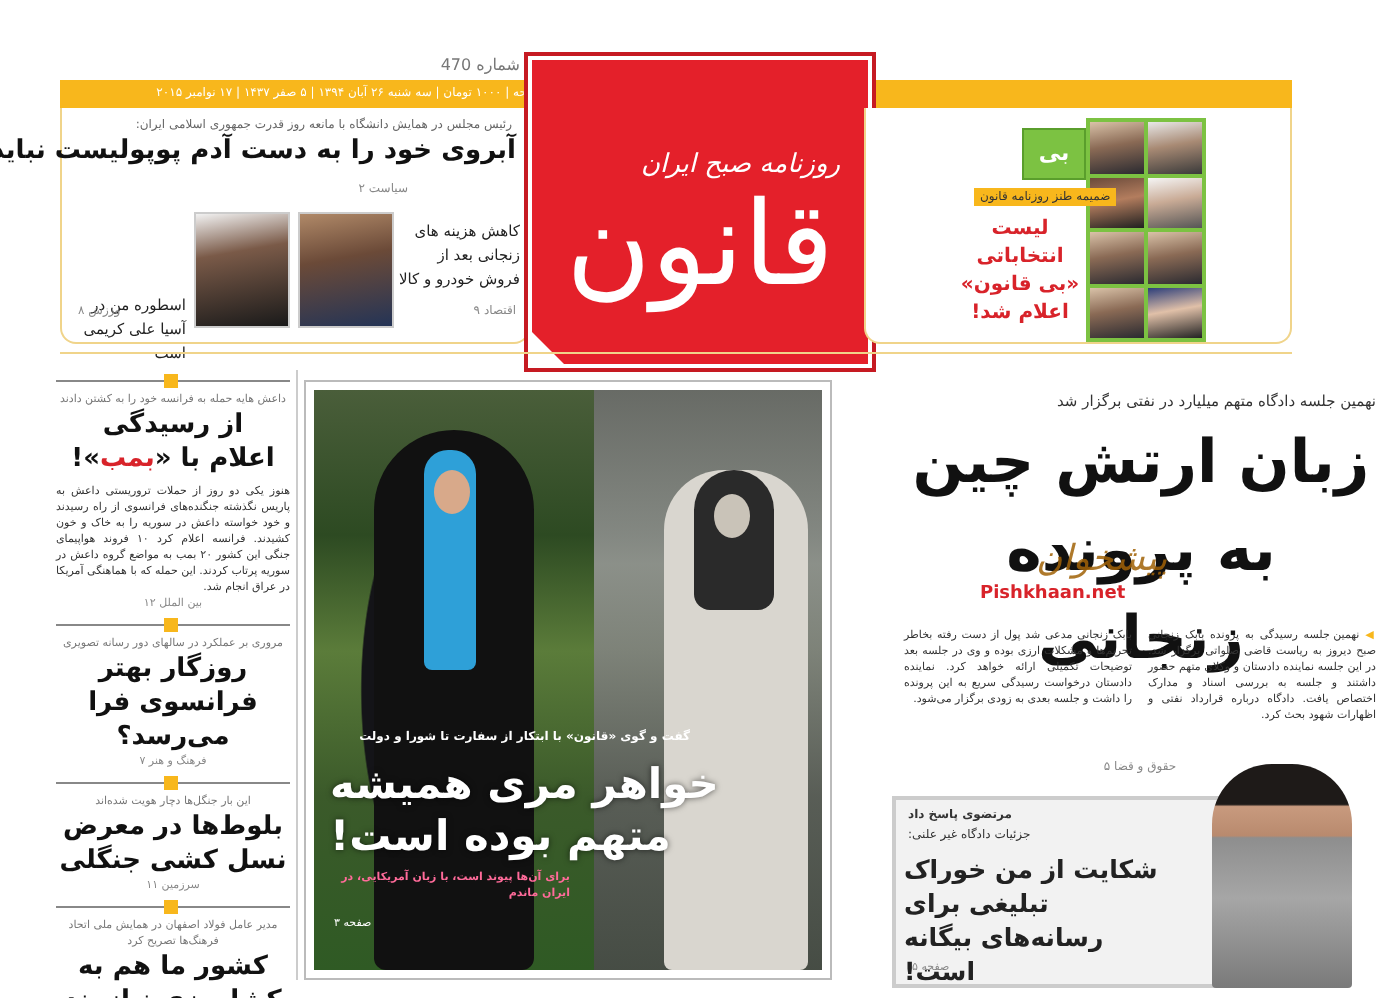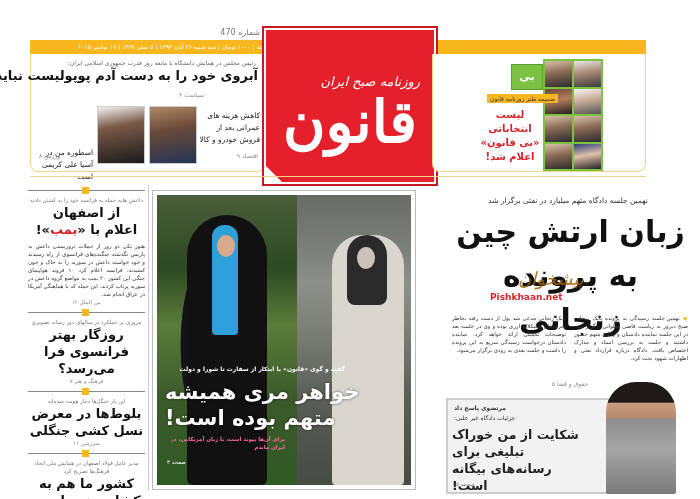--- a/index.html
+++ b/index.html
@@ -25,21 +25,21 @@
     .photo-a { left: 118px; top: 52px; width: 48px; height: 58px; background: linear-gradient(170deg, #b08968 0%, #6b4a38 40%, #243456 100%); }
     .photo-b { left: 66px; top: 52px; width: 48px; height: 58px; background: linear-gradient(170deg, #f2f2f2 0%, #7a5a48 35%, #1a1a1a 100%); }
     .tl-caption-a { position: absolute; right: 4px; top: 56px; width: 62px; text-align: right; direction: rtl; font-size: 7.5px; line-height: 12px; color: #222; }
     .tl-caption-b { position: absolute; left: 4px; top: 65px; width: 58px; direction: rtl; font-size: 7.5px; line-height: 12px; color: #222; margin-top: 28px; }
     .tl-ref-a { position: absolute; right: 6px; top: 98px; font-size: 6px; color: #888; direction: rtl; }
     .tl-ref-b { position: absolute; left: 8px; top: 98px; font-size: 6px; color: #888; direction: rtl; }
 
     
     .masthead { left: 264px; top: 28px; width: 172px; height: 156px; background: #e4202a; border: 2px solid #fff; outline: 2px solid #c61a22; }
     .masthead-sub { position: absolute; right: 14px; top: 20px; font-family: "DejaVu Serif", serif; font-style: italic; color: #fff; font-size: 13px; direction: rtl; margin-top: 24px; }
-    .masthead-title { position: absolute; left: 0; right: 0; top: 52px; text-align: center; font-family: "DejaVu Serif", serif; font-weight: bold; color: #fff; font-size: 58px; direction: rtl; letter-spacing: 2px; line-height: 80px; }
+    .masthead-title { position: absolute; left: 0; right: 0; top: 52px; text-align: center; font-family: "DejaVu Serif", serif; font-weight: normal; color: #fff; font-size: 58px; direction: rtl; letter-spacing: 2px; line-height: 80px; }
     .masthead-corner { position: absolute; left: -2px; bottom: -2px; width: 20px; height: 20px; background: #fff; clip-path: polygon(0 0, 0 100%, 100% 100%); }
 
     
     .top-right-box { left: 432px; top: 54px; width: 214px; height: 118px; border: 1px solid #f0d48a; border-top: none; border-radius: 0 0 8px 8px; background: #fff; }
     .faces-grid { position: absolute; right: 42px; top: 5px; width: 60px; height: 112px; background: #7cc242; padding: 2px; display: grid; grid-template-columns: 1fr 1fr; grid-template-rows: repeat(4, 1fr); gap: 2px; }
     .face { background: linear-gradient(170deg, #d9c2a8 0%, #8a6a55 45%, #2a2a30 100%); }
     .face:nth-child(2) { background: linear-gradient(170deg, #e8e8e8 0%, #a88a74 45%, #3a3a3a 100%); }
     .face:nth-child(3) { background: linear-gradient(170deg, #6a4a3a 0%, #b37d5e 45%, #202020 100%); }
     .face:nth-child(4) { background: linear-gradient(170deg, #f5f5f5 0%, #c9ab96 45%, #555 100%); }
     .face:nth-child(8) { background: linear-gradient(170deg, #2c3e7a 0%, #e0c0a8 45%, #222 100%); }
@@ -76,21 +76,21 @@
     .center-photo .face-l { position: absolute; left: 60px; top: 40px; width: 18px; height: 22px; background: #d8a98a; border-radius: 50%; }
     .center-photo .woman-right { position: absolute; left: 175px; top: 40px; width: 72px; height: 250px; background: #d9d6cf; border-radius: 30px 30px 4px 4px; }
     .center-photo .scarf-r { position: absolute; left: 190px; top: 40px; width: 40px; height: 70px; background: #2a2a2a; border-radius: 20px 20px 8px 8px; }
     .center-photo .face-r { position: absolute; left: 200px; top: 52px; width: 18px; height: 22px; background: #c9c3b8; border-radius: 50%; }
     .cp-kicker { position: absolute; left: 8px; top: 170px; width: 180px; font-size: 6px; color: #fff; direction: rtl; text-align: right; font-weight: bold; }
     .cp-head { position: absolute; left: 8px; top: 184px; width: 200px; font-size: 21px; font-weight: bold; color: #fff; direction: rtl; text-align: left; line-height: 26px; text-shadow: 0 0 3px rgba(0,0,0,0.6); }
     .cp-sub { position: absolute; left: 8px; top: 240px; width: 120px; font-size: 5.5px; color: #ff6b9a; direction: rtl; text-align: right; line-height: 8px; font-weight: bold; }
     .cp-ref { position: absolute; left: 10px; top: 264px; font-size: 5.5px; color: #fff; direction: rtl; }
 
     
-    .lead-kicker { left: 448px; top: 196px; width: 240px; text-align: center; direction: rtl; font-size: 7.5px; color: #333; }
+    .lead-kicker { left: 448px; top: 196px; width: 240px; text-align: right; direction: rtl; font-size: 7.5px; color: #333; }
     .lead-head { left: 448px; top: 210px; width: 245px; text-align: center; direction: rtl; font-size: 30px; font-weight: bold; line-height: 44px; color: #111; }
     .watermark { left: 490px; top: 292px; font-size: 9px; font-weight: bold; color: #d8232a; font-family: "DejaVu Sans", sans-serif; }
     .watermark-fa { left: 518px; top: 268px; font-size: 18px; color: #a16207; opacity: 0.85; font-style: italic; font-family: "DejaVu Serif", serif; }
     .lead-body { left: 452px; top: 314px; width: 236px; display: flex; gap: 8px; direction: rtl; }
     .lead-body .col { flex: 1; font-size: 5.5px; line-height: 8px; color: #333; text-align: justify; }
     .lead-body .col .bullet { color: #f8b71c; }
     .lead-ref { left: 520px; top: 380px; width: 100px; text-align: center; font-size: 6px; color: #888; direction: rtl; }
 
     
     .br-box { left: 446px; top: 398px; width: 226px; height: 96px; background: #f2f2f2; border: 2px solid #ccc; }
@@ -108,21 +108,21 @@
   <div class="date-text">سال چهارم | ۱۲ صفحه | ۱۰۰۰ تومان | سه شنبه ۲۶ آبان ۱۳۹۴ | ۵ صفر ۱۴۳۷ | ۱۷ نوامبر ۲۰۱۵</div>
 </div>
 <div class="abs date-bar-right"></div>
 
 <div class="abs top-left-box">
   <div class="tl-kicker">رئیس مجلس در همایش دانشگاه با مانعه روز قدرت جمهوری اسلامی ایران:</div>
   <div class="tl-headline">آبروی خود را به دست آدم پوپولیست نباید داد</div>
   <div class="tl-section">سیاست ۲</div>
   <div class="photo photo-a"></div>
   <div class="photo photo-b"></div>
-  <div class="tl-caption-a">کاهش هزینه های عمرانی بعد از فروش خودرو و کالا</div>
+  <div class="tl-caption-a">کاهش هزینه های زنجانی بعد از فروش خودرو و کالا</div>
   <div class="tl-caption-b">اسطوره من در آسیا علی کریمی است</div>
   <div class="tl-ref-a">اقتصاد ۹</div>
   <div class="tl-ref-b">ورزش ۸</div>
 </div>
 
 <div class="abs masthead">
   <div class="masthead-sub">روزنامه صبح ایران</div>
   <div class="masthead-title">قانون</div>
   <div class="masthead-corner"></div>
 </div>
@@ -143,21 +143,21 @@
   <div class="bq-head">لیست انتخاباتی «بی قانون» اعلام شد!</div>
 </div>
 
 <div class="abs hr-top"></div>
 
 <div class="abs left-col">
   <div class="divider"></div>
   <div>
     <div class="lc-kicker">داعش هایه حمله به فرانسه خود را به کشتن دادند</div>
     <div class="lc-head">
-      <div>از اصفهان</div>
+      <div>از رسیدگی</div>
       <div><span>اعلام با «</span><span class="red">بمب</span><span>»!</span></div>
     </div>
     <div class="lc-body">هنوز یکی دو روز از حملات تروریستی داعش به پاریس نگذشته جنگنده‌های فرانسوی از راه رسیدند و خود خواسته داعش در سوریه را به خاک و خون کشیدند. فرانسه اعلام کرد ۱۰ فروند هواپیمای جنگی این کشور ۲۰ بمب به مواضع گروه داعش در سوریه پرتاب کردند. این حمله که با هماهنگی آمریکا در عراق انجام شد.</div>
     <div class="lc-ref">بین الملل ۱۲</div>
   </div>
   <div class="divider"></div>
   <div>
     <div class="lc-kicker">مروری بر عملکرد در سالهای دور رسانه تصویری</div>
     <div class="lc-head">روزگار بهتر فرانسوی فرا می‌رسد؟</div>
     <div class="lc-ref">فرهنگ و هنر ۷</div>

